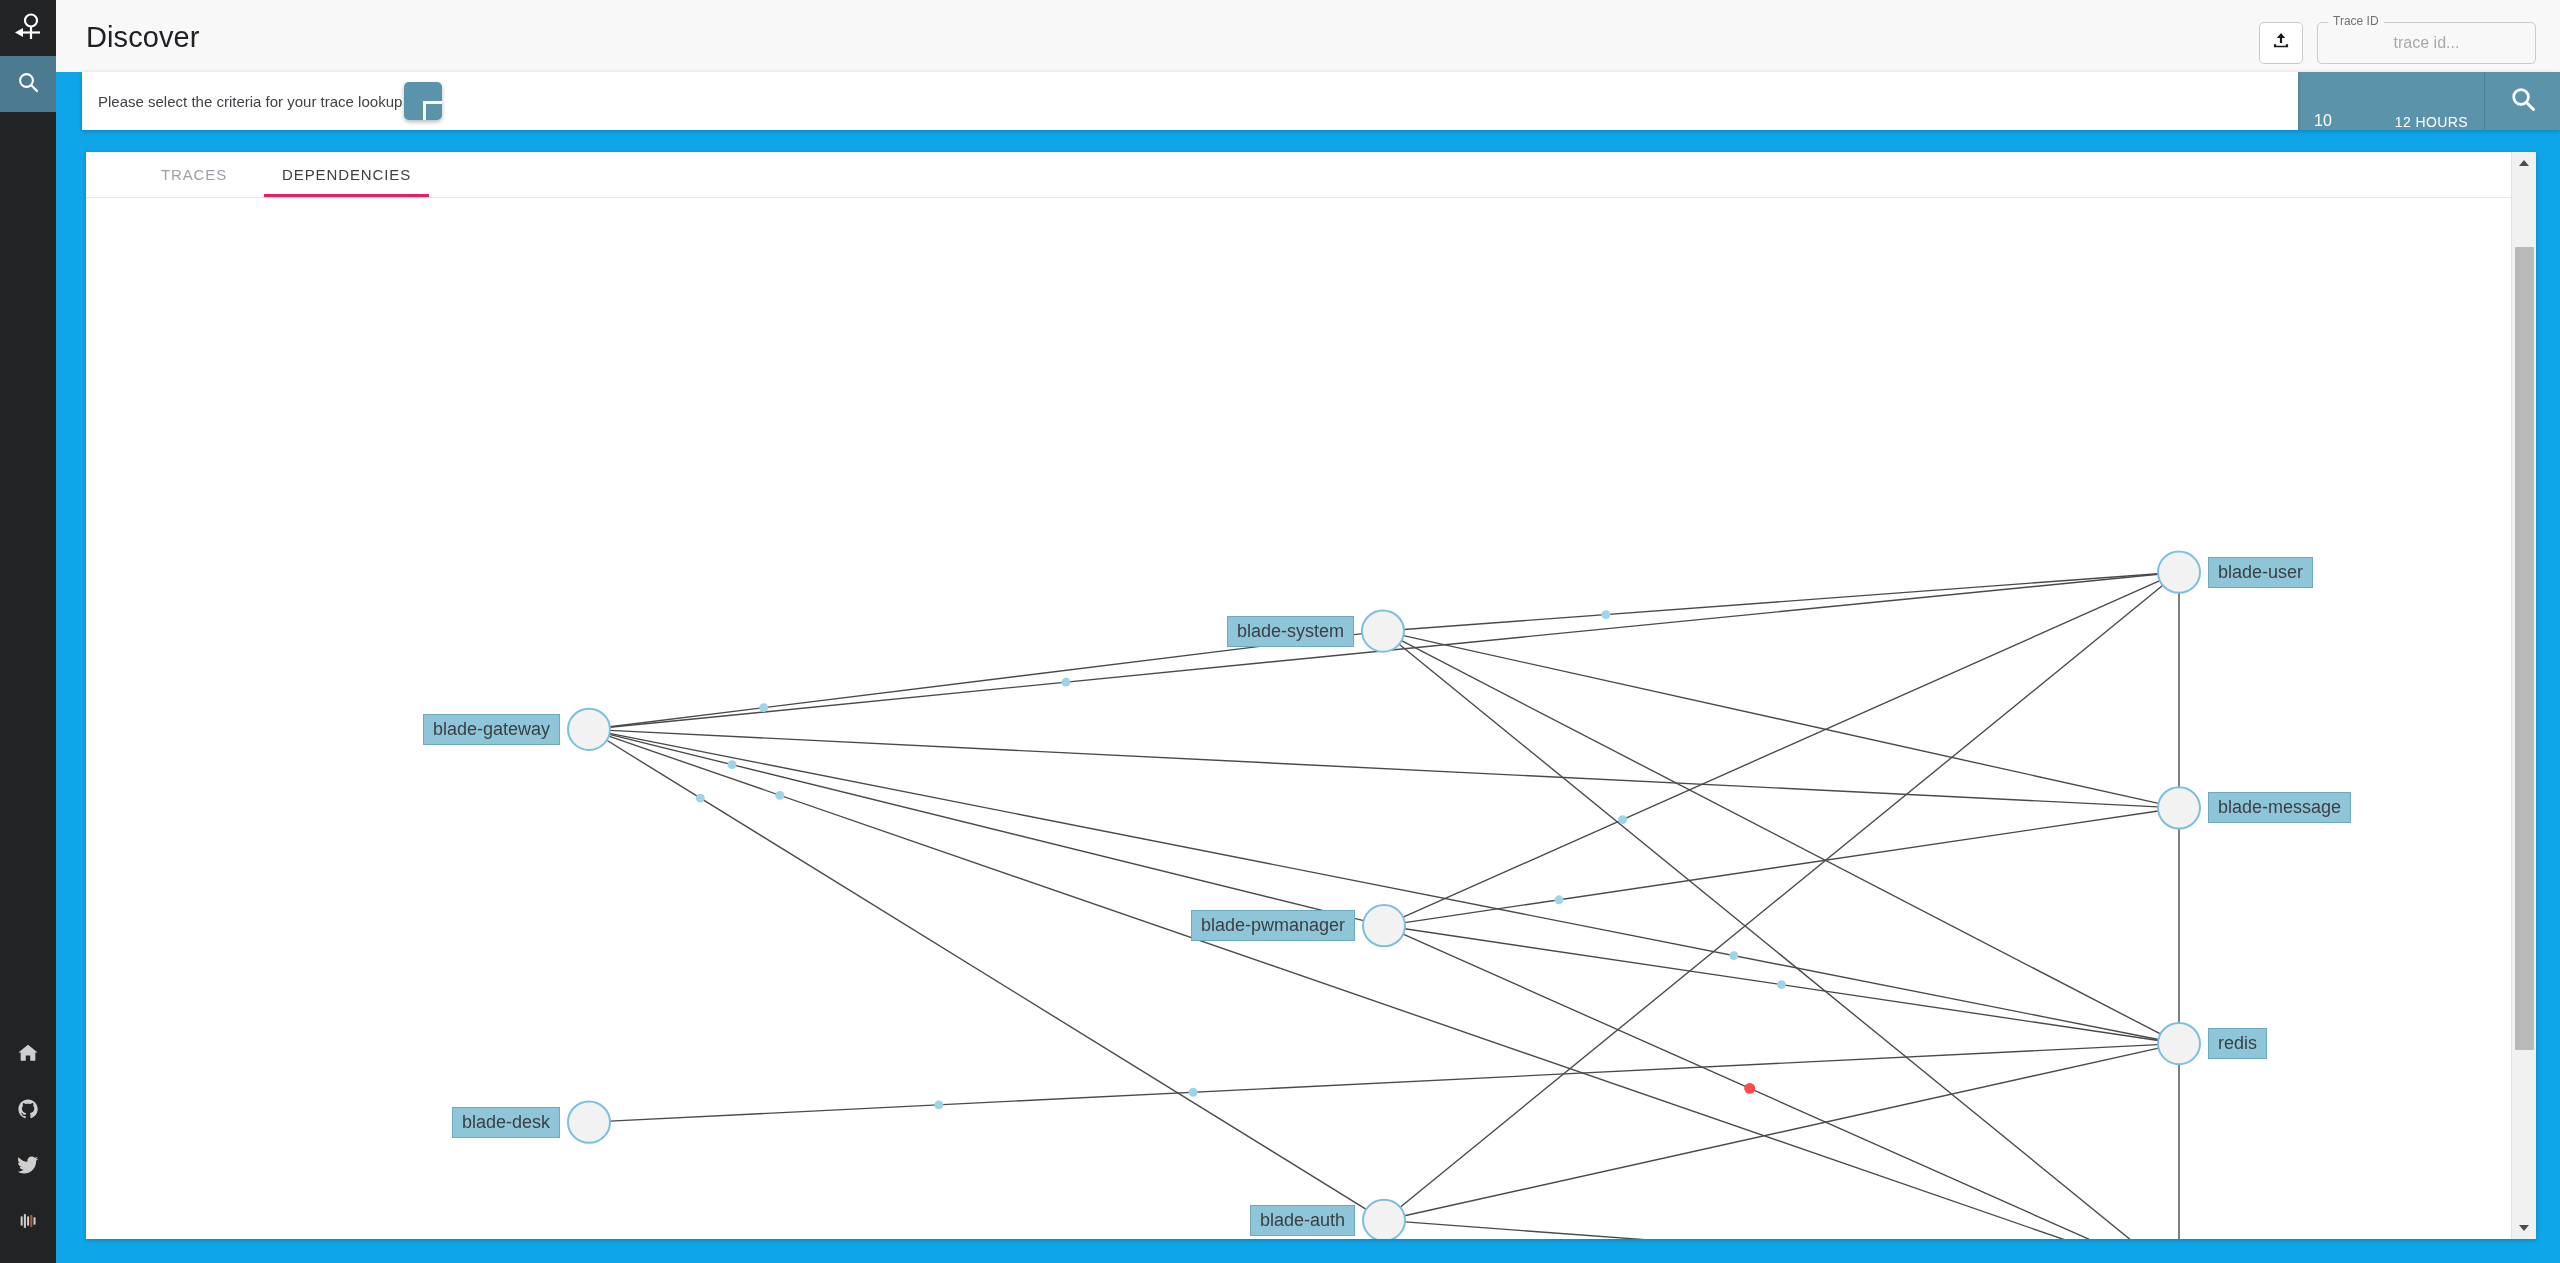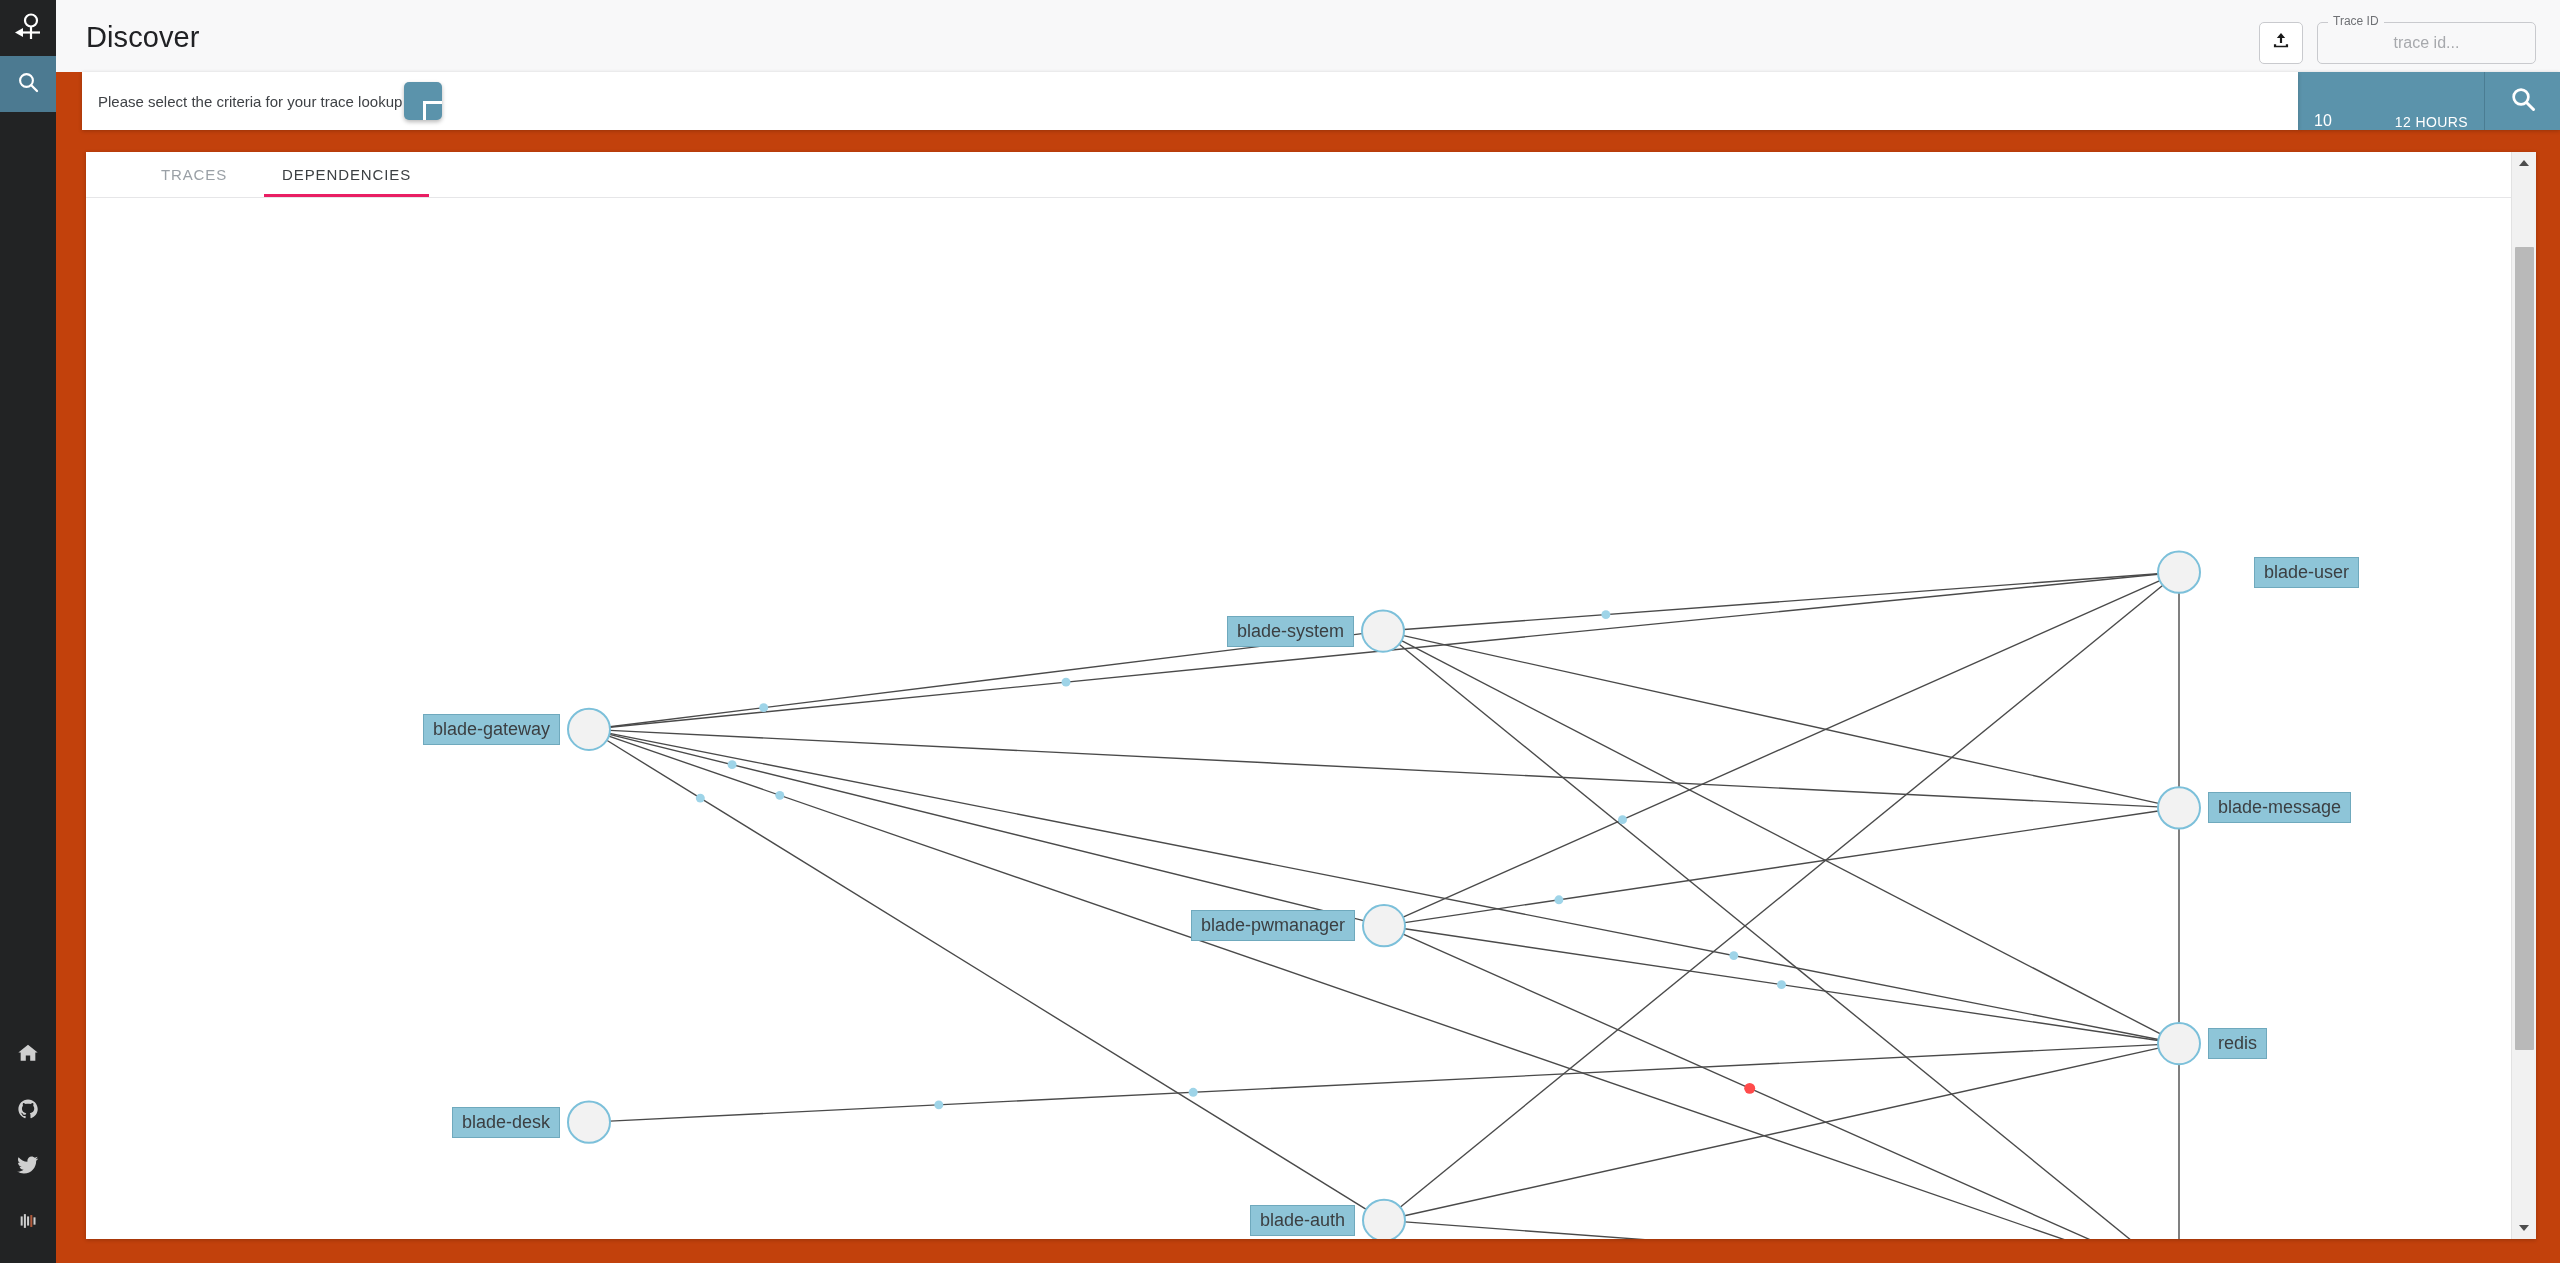--- a/index.html
+++ b/index.html
@@ -43,21 +43,21 @@
     bottom: 12px;
     left: 0; width: 56px;
     display: flex; flex-direction: column; align-items: center;
   }
   .sidebar-bottom .sidebar-btn { height: 56px; }
 
   
   .main {
     flex: 1;
     height: 1263px;
-    background: #c2410c;
+    background: #0ea5e9;
     position: relative;
     display: flex;
     flex-direction: column;
     overflow: hidden;
   }
 
   
   .topbar {
     height: 72px;
     min-height: 72px;
@@ -457,21 +457,21 @@
             <circle cx="2093" cy="621" r="21" fill="#f2f2f2" stroke="#7cc0da" stroke-width="2"></circle>
             <circle cx="2093" cy="861" r="21" fill="#f2f2f2" stroke="#7cc0da" stroke-width="2"></circle>
             <circle cx="2093" cy="1101" r="21" fill="#f2f2f2" stroke="#7cc0da" stroke-width="2"></circle>
           </svg>
         <div id="node-labels">
             <div class="node-label" style="visibility: visible; top: 515.803px; left: 337px;">blade-gateway</div>
             <div class="node-label" style="visibility: visible; top: 417.595px; left: 1141px;">blade-system</div>
             <div class="node-label" style="visibility: visible; top: 712.218px; left: 1105px;">blade-pwmanager</div>
             <div class="node-label" style="visibility: visible; top: 908.633px; left: 366px;">blade-desk</div>
             <div class="node-label" style="visibility: visible; top: 1006.84px; left: 1164px;">blade-auth</div>
-            <div class="node-label" style="visibility: visible; top: 358.671px; left: 2122px; margin-left: 46px;">blade-user</div>
+            <div class="node-label" style="visibility: visible; top: 358.671px; left: 2122px;">blade-user</div>
             <div class="node-label" style="visibility: visible; top: 594.369px; left: 2122px;">blade-message</div>
             <div class="node-label" style="visibility: visible; top: 830.067px; left: 2122px;">redis</div>
           </div>
       </div>
 
       <div class="vscroll">
         <div class="vscroll-arrow">
           <span class="arrow-up"></span>
         </div>
         <div class="vscroll-track">

